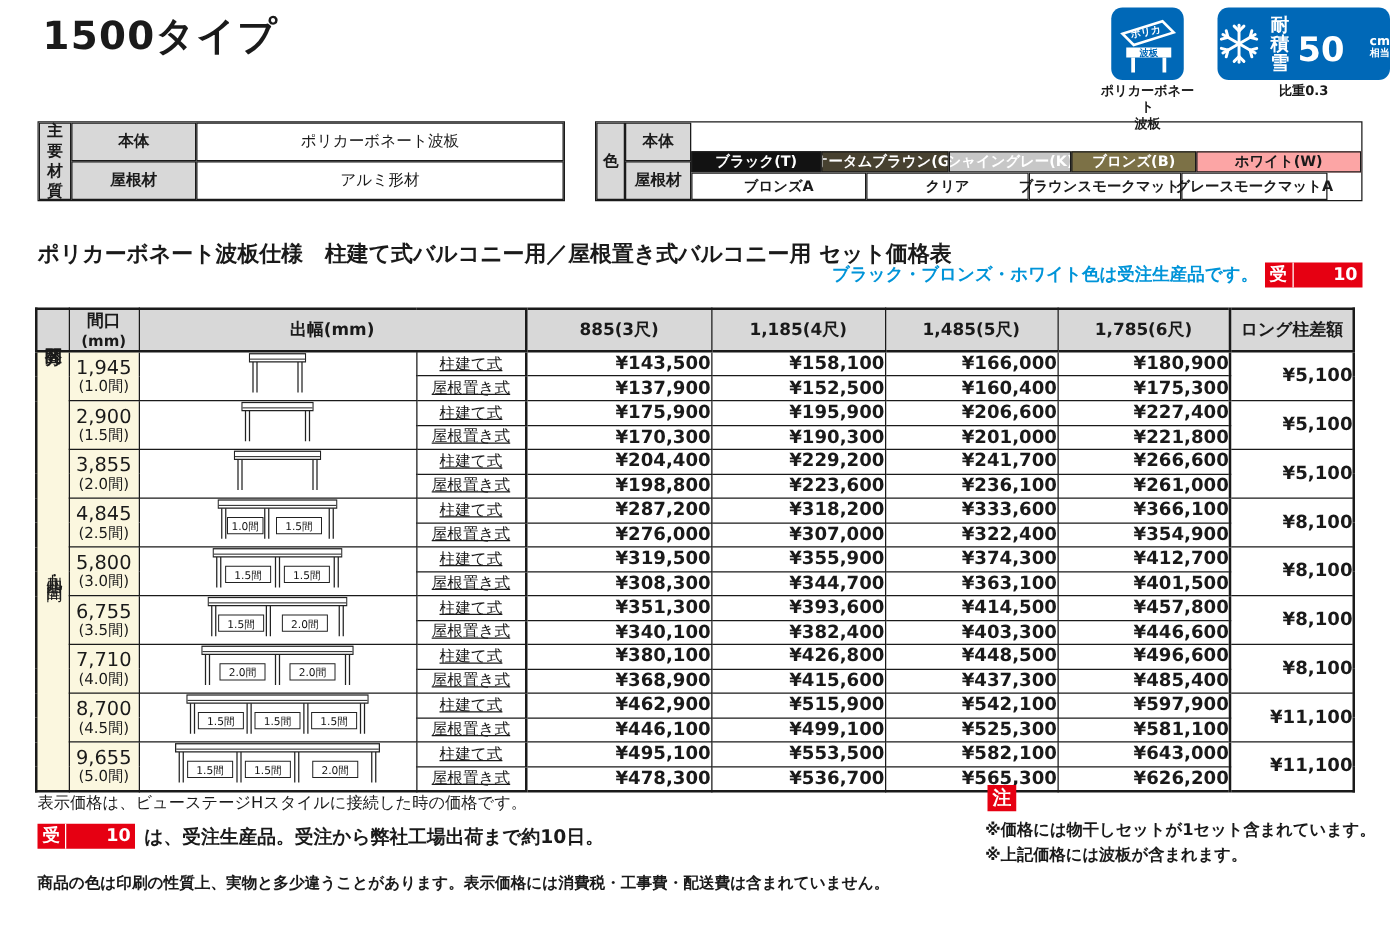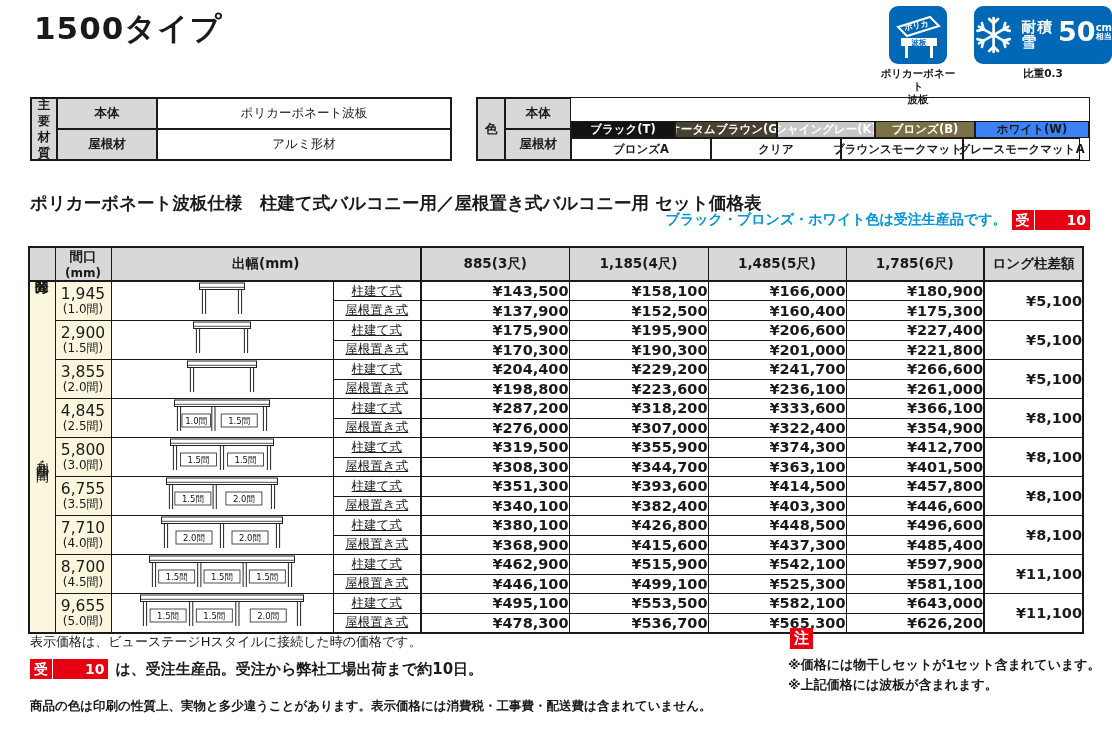--- a/index.html
+++ b/index.html
@@ -14,21 +14,21 @@
 
   
   #top-icons{left:878px;top:6px;display:flex;gap:16px;align-items:flex-start;}
   .icon-col{display:flex;flex-direction:column;align-items:center;}
   .blue-badge{background:#0068b7;border-radius:9px;color:#fff;}
   #poly-badge{width:58px;height:58px;display:flex;align-items:center;justify-content:center;}
   #snow-badge{width:138px;height:58px;display:flex;align-items:center;justify-content:center;gap:8px;}
   .icon-caption{font-size:10.5px;font-weight:bold;text-align:center;line-height:1.25;margin-top:3px;color:#1a1a1a;}
   .snow-txt{display:flex;align-items:flex-start;line-height:1;}
   .snow-title{font-size:15px;font-weight:bold;letter-spacing:1px;}
-  .snow-row{display:flex;align-items:center;gap:0;margin-top:0;}
+  .snow-row{display:flex;align-items:flex-start;gap:20px;margin-top:16px;}
   .snow-value{font-size:27px;font-weight:bold;line-height:0.9;}
   .snow-units{display:flex;flex-direction:column;align-items:center;line-height:1;}
   .snow-unit{font-size:10px;font-weight:bold;}
   .snow-unit2{font-size:8px;font-weight:bold;}
 
   
   .spec-row-cell{border:1px solid #1a1a1a;box-sizing:border-box;display:flex;align-items:center;justify-content:center;}
   #materials-table{left:30px;top:97px;width:422px;height:64px;display:flex;border:1px solid #1a1a1a;box-sizing:border-box;}
   .mat-head{width:26px;background:#d8d8d8;font-size:12.5px;font-weight:bold;text-align:center;line-height:1.3;}
   .mat-labels{width:100px;display:flex;flex-direction:column;}
@@ -166,21 +166,21 @@
   <div class="color-labels">
     <div class="mat-cell mat-label spec-row-cell">本体</div>
     <div class="mat-cell mat-label spec-row-cell">屋根材</div>
   </div>
   <div class="color-content">
     <div class="color-strip" id="body-colors">
         <div class="swatch spec-row-cell" style="width: 104px; background: rgb(18, 18, 18); color: rgb(255, 255, 255);">ブラック(T)</div>
         <div class="swatch spec-row-cell" style="width: 102px; background: rgb(71, 65, 48); color: rgb(255, 255, 255);">オータムブラウン(G)</div>
         <div class="swatch spec-row-cell" style="width: 98px; background: rgb(199, 199, 199); color: rgb(255, 255, 255);">シャイングレー(K)</div>
         <div class="swatch spec-row-cell" style="width: 100px; background: rgb(124, 113, 70); color: rgb(255, 255, 255);">ブロンズ(B)</div>
-        <div class="swatch spec-row-cell" style="width: 114px; background: #3b82f6; color: rgb(26, 26, 26);">ホワイト(W)</div>
+        <div class="swatch spec-row-cell" style="width: 132px; background: #fca5a5; color: rgb(26, 26, 26);">ホワイト(W)</div>
       </div>
     <div class="color-strip" id="roof-colors">
         <div class="roofcolor spec-row-cell" style="width: 140px;">ブロンズA</div>
         <div class="roofcolor spec-row-cell" style="width: 130px;">クリア</div>
         <div class="roofcolor spec-row-cell" style="width: 122px;">ブラウンスモークマットA</div>
         <div class="roofcolor spec-row-cell" style="width: 117px;">グレースモークマットA</div>
       </div>
   </div>
 </div>
 

